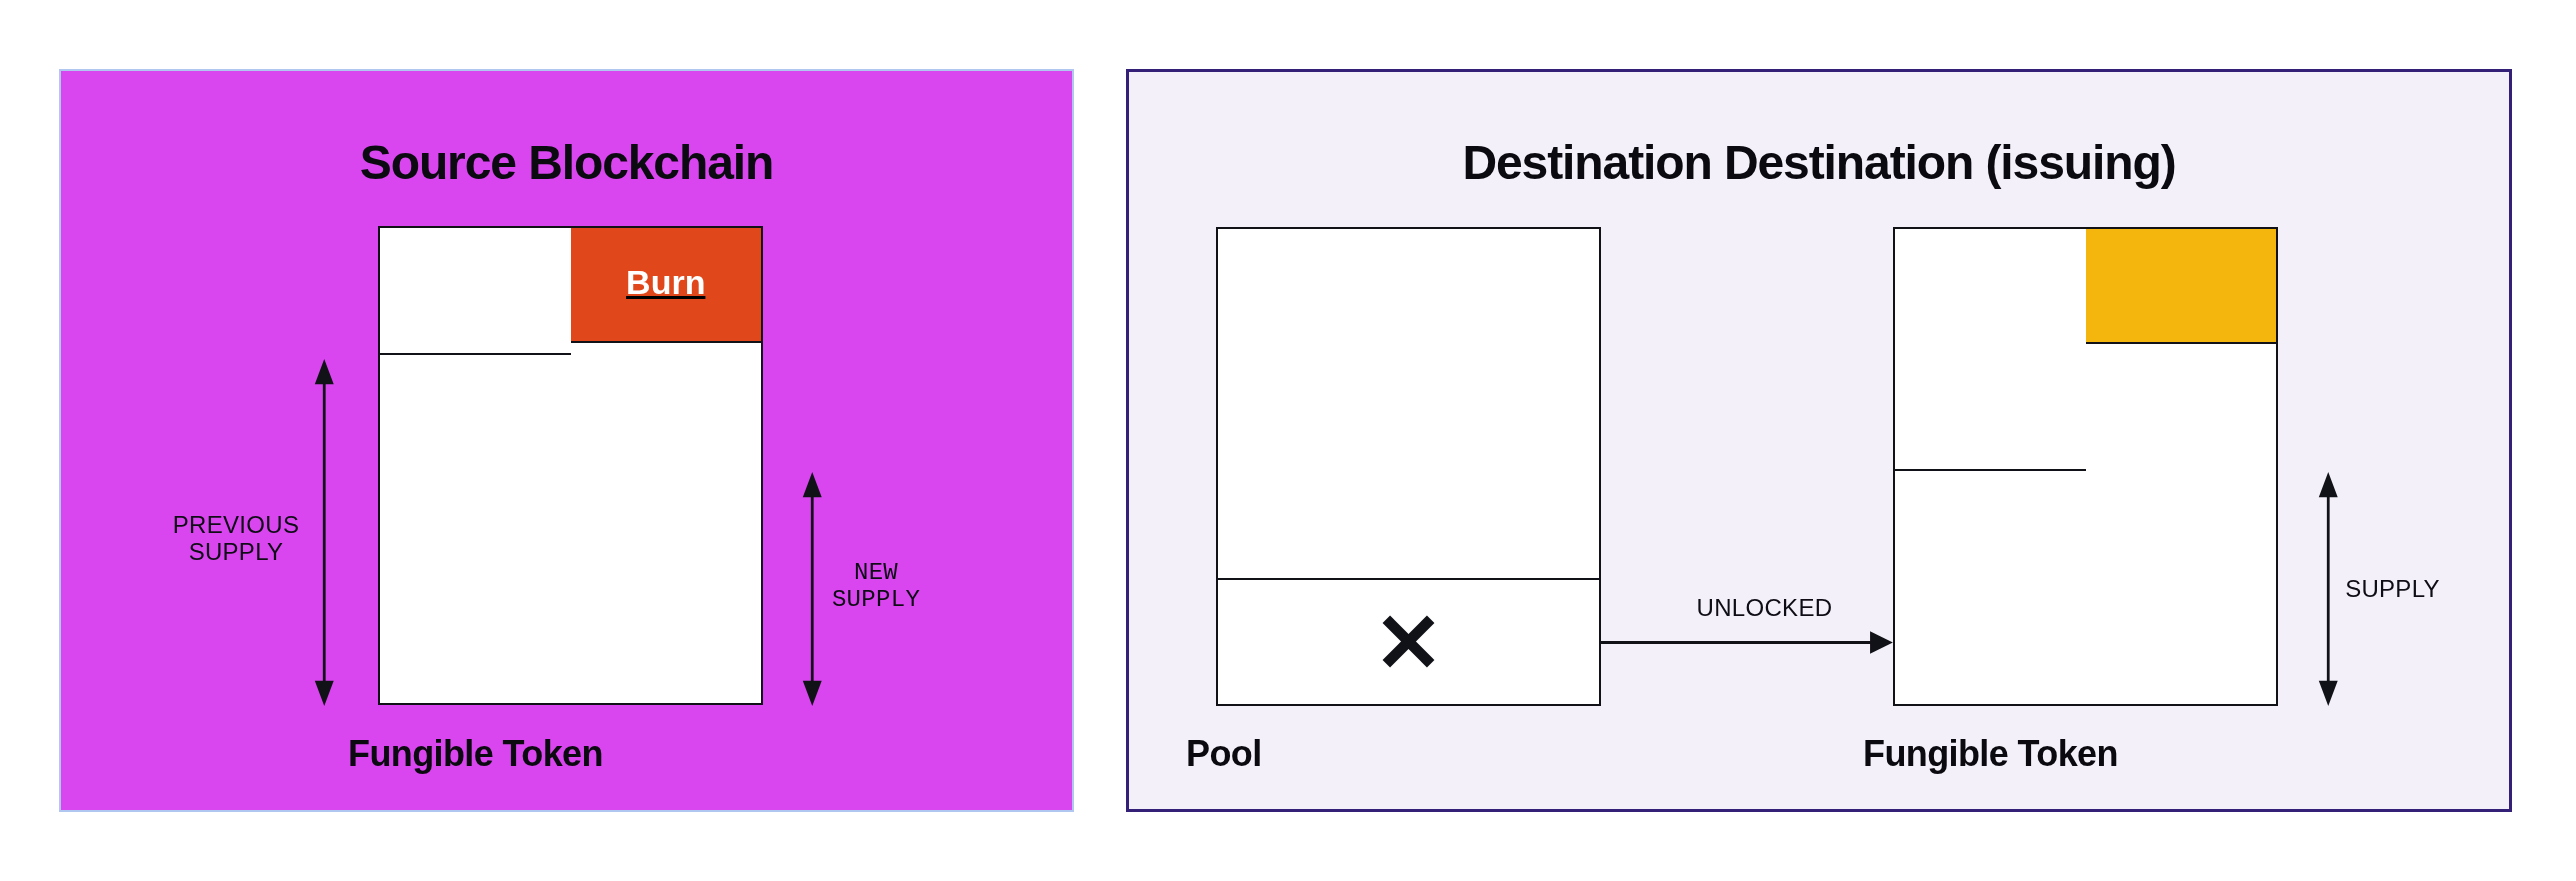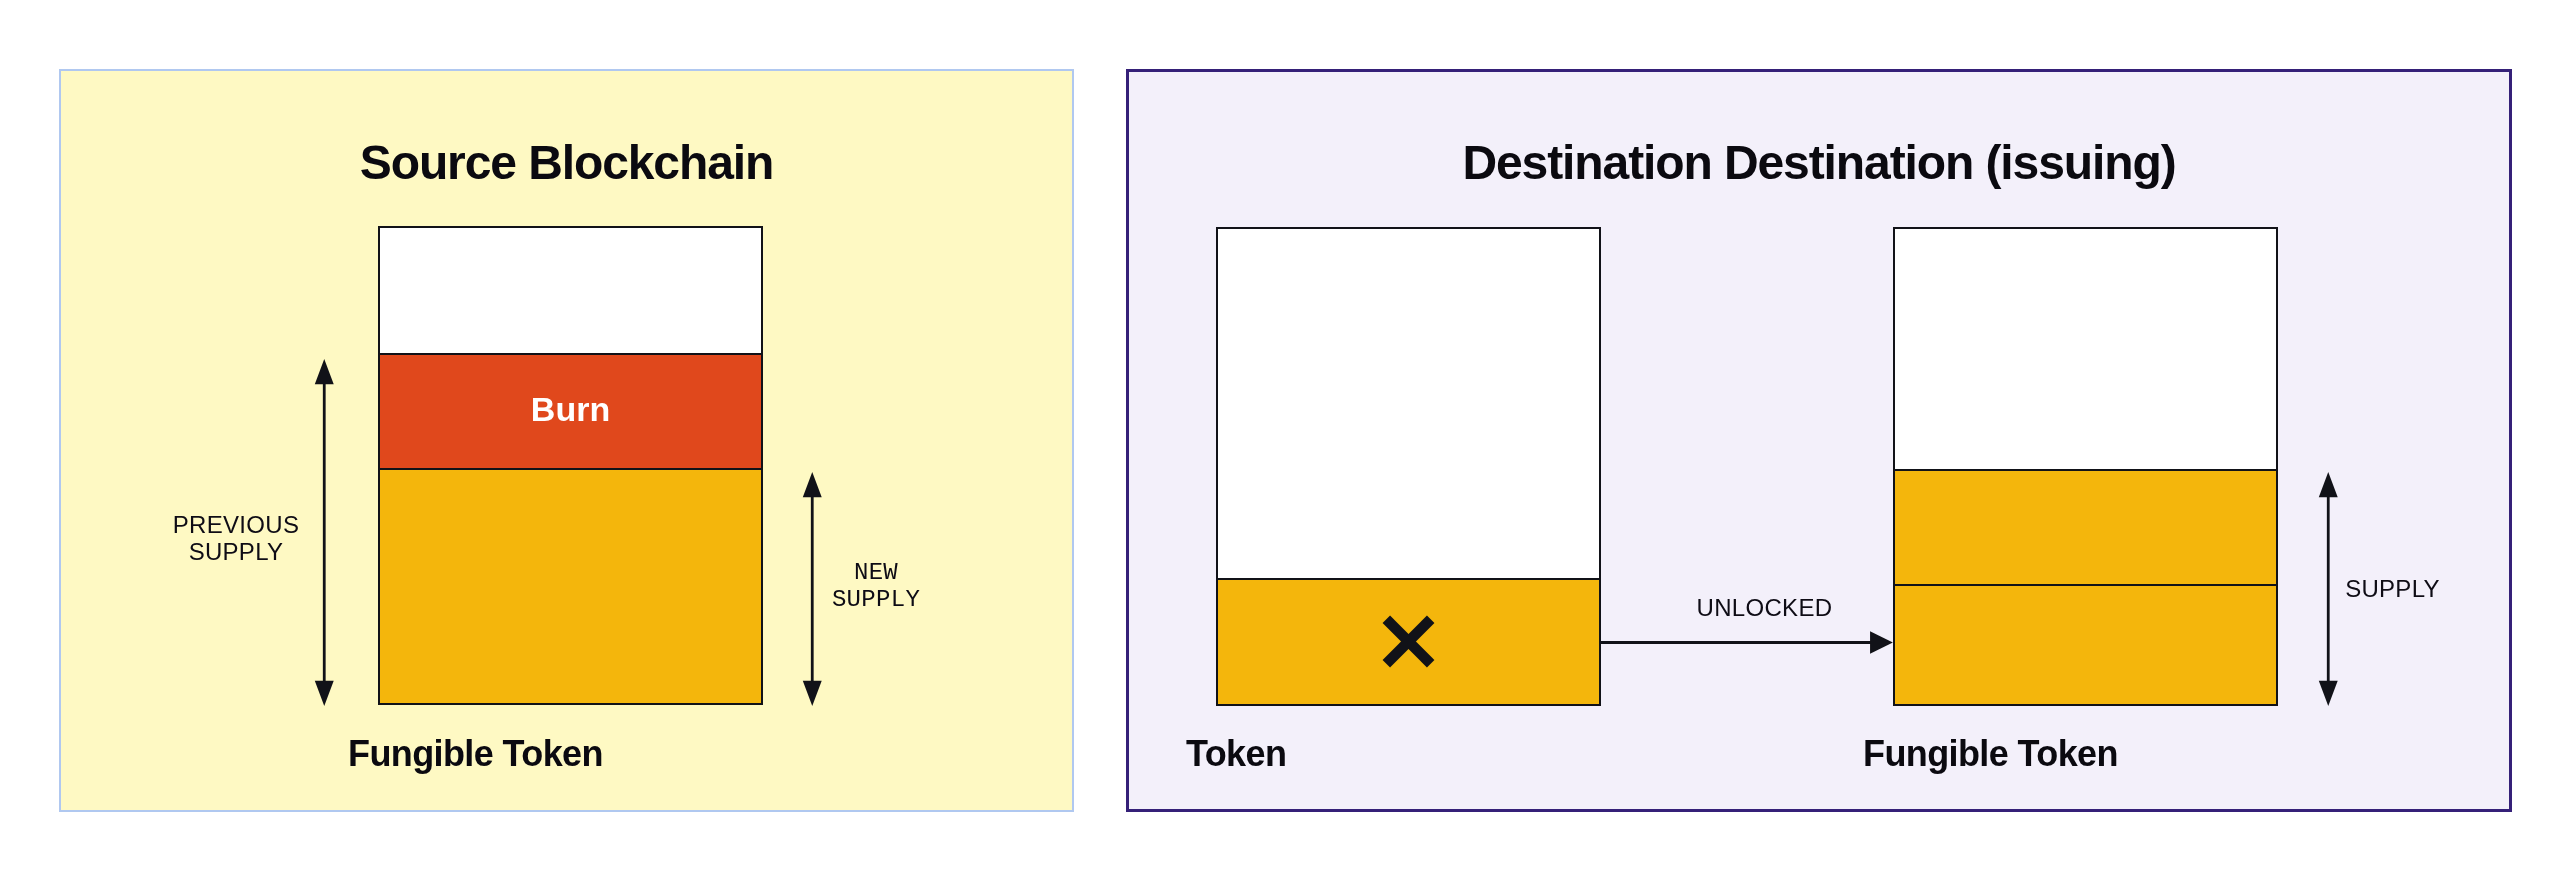--- a/index.html
+++ b/index.html
@@ -10,43 +10,44 @@
     font-family: "Liberation Sans", sans-serif;
     position: relative;
     overflow: hidden;
   }
   .page { position: absolute; inset: 0; }
 
   
   .panel { position: absolute; top: 69px; box-sizing: border-box; }
   .panel.source {
     left: 59px; width: 1015px; height: 743px;
-    background: #fef9c3; border: 2.8px solid #B0C8F0;
+    background: #d946ef; border: 2.8px solid #B0C8F0;
   }
   .panel.destination {
     left: 1126px; width: 1386px; height: 743px;
     background: #F3F0FA; border: 3.3px solid #352078;
   }
   .panel-title {
     position: absolute; left: 0; right: 0; margin: 0;
     text-align: center;
     font-size: 48px; font-weight: 700; letter-spacing: -1.1px;
     color: #0B0A10; line-height: 1.1;
   }
   .panel.source .panel-title { top: 66px; }
   .panel.destination .panel-title { top: 65px; }
 
   
   .bar {
     position: absolute;
     width: 385px; height: 479px;
     border: 2.8px solid #111218;
     box-sizing: border-box;
-    display: flex; flex-direction: column;
+    display: flex; flex-direction: row;
     background: #FFFFFF;
+    text-decoration: underline;
   }
   .source-bar { left: 317px; top: 155px; }
   .pool-bar   { left: 87px; top: 155px; }
   .token-bar  { left: 764px; top: 155px; }
 
   .seg { width: 100%; box-sizing: border-box; }
   .divider { border-bottom: 2.2px solid #111218; }
 
   .seg-white  { background: #FFFFFF; }
   .seg-burn   { background: #E0481C; display: flex; align-items: center; justify-content: center; }
@@ -139,21 +140,21 @@
     <div class="bar pool-bar">
       <div class="seg seg-white pool-white divider"></div>
       <div class="seg seg-yellow pool-yellow"></div>
     </div>
 
     <svg class="arrow" style="left:249px; top:539px;" width="61" height="61" viewBox="0 0 110 110">
       <line x1="15" y1="15" x2="95" y2="95" stroke-width="19"></line>
       <line x1="95" y1="15" x2="15" y2="95" stroke-width="19"></line>
     </svg>
 
-    <div class="bar-caption caption-pool">Token</div>
+    <div class="bar-caption caption-pool">Pool</div>
 
     <svg class="arrow" style="left:472px; top:557px;" width="293" height="27" viewBox="0 0 526 48">
       <line x1="0" y1="24" x2="488" y2="24" stroke-width="5"></line>
       <polygon points="524,24 483,4 483,44"></polygon>
     </svg>
     <div class="small-label label-unlocked">UNLOCKED</div>
 
     <div class="bar token-bar">
       <div class="seg seg-white tok-white divider"></div>
       <div class="seg seg-yellow tok-yellow1 divider"></div>

